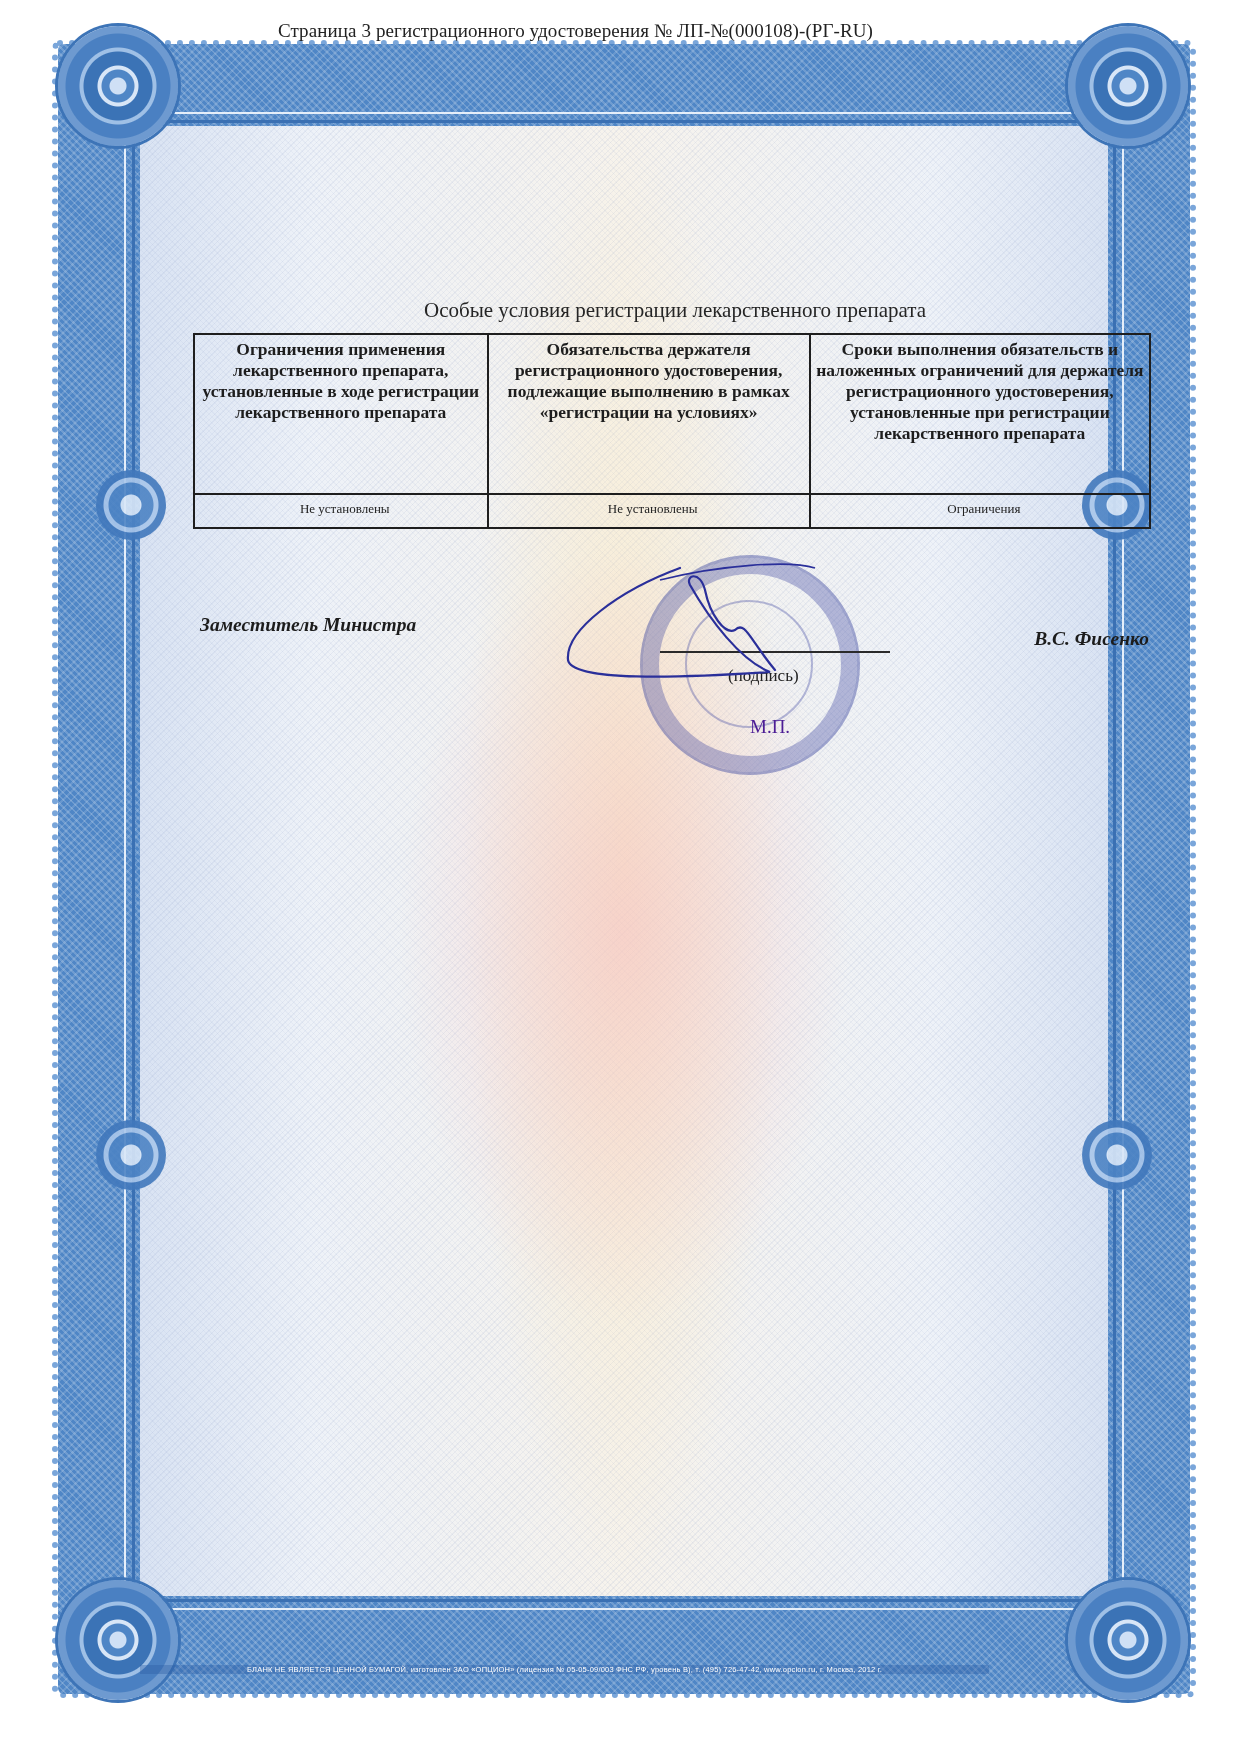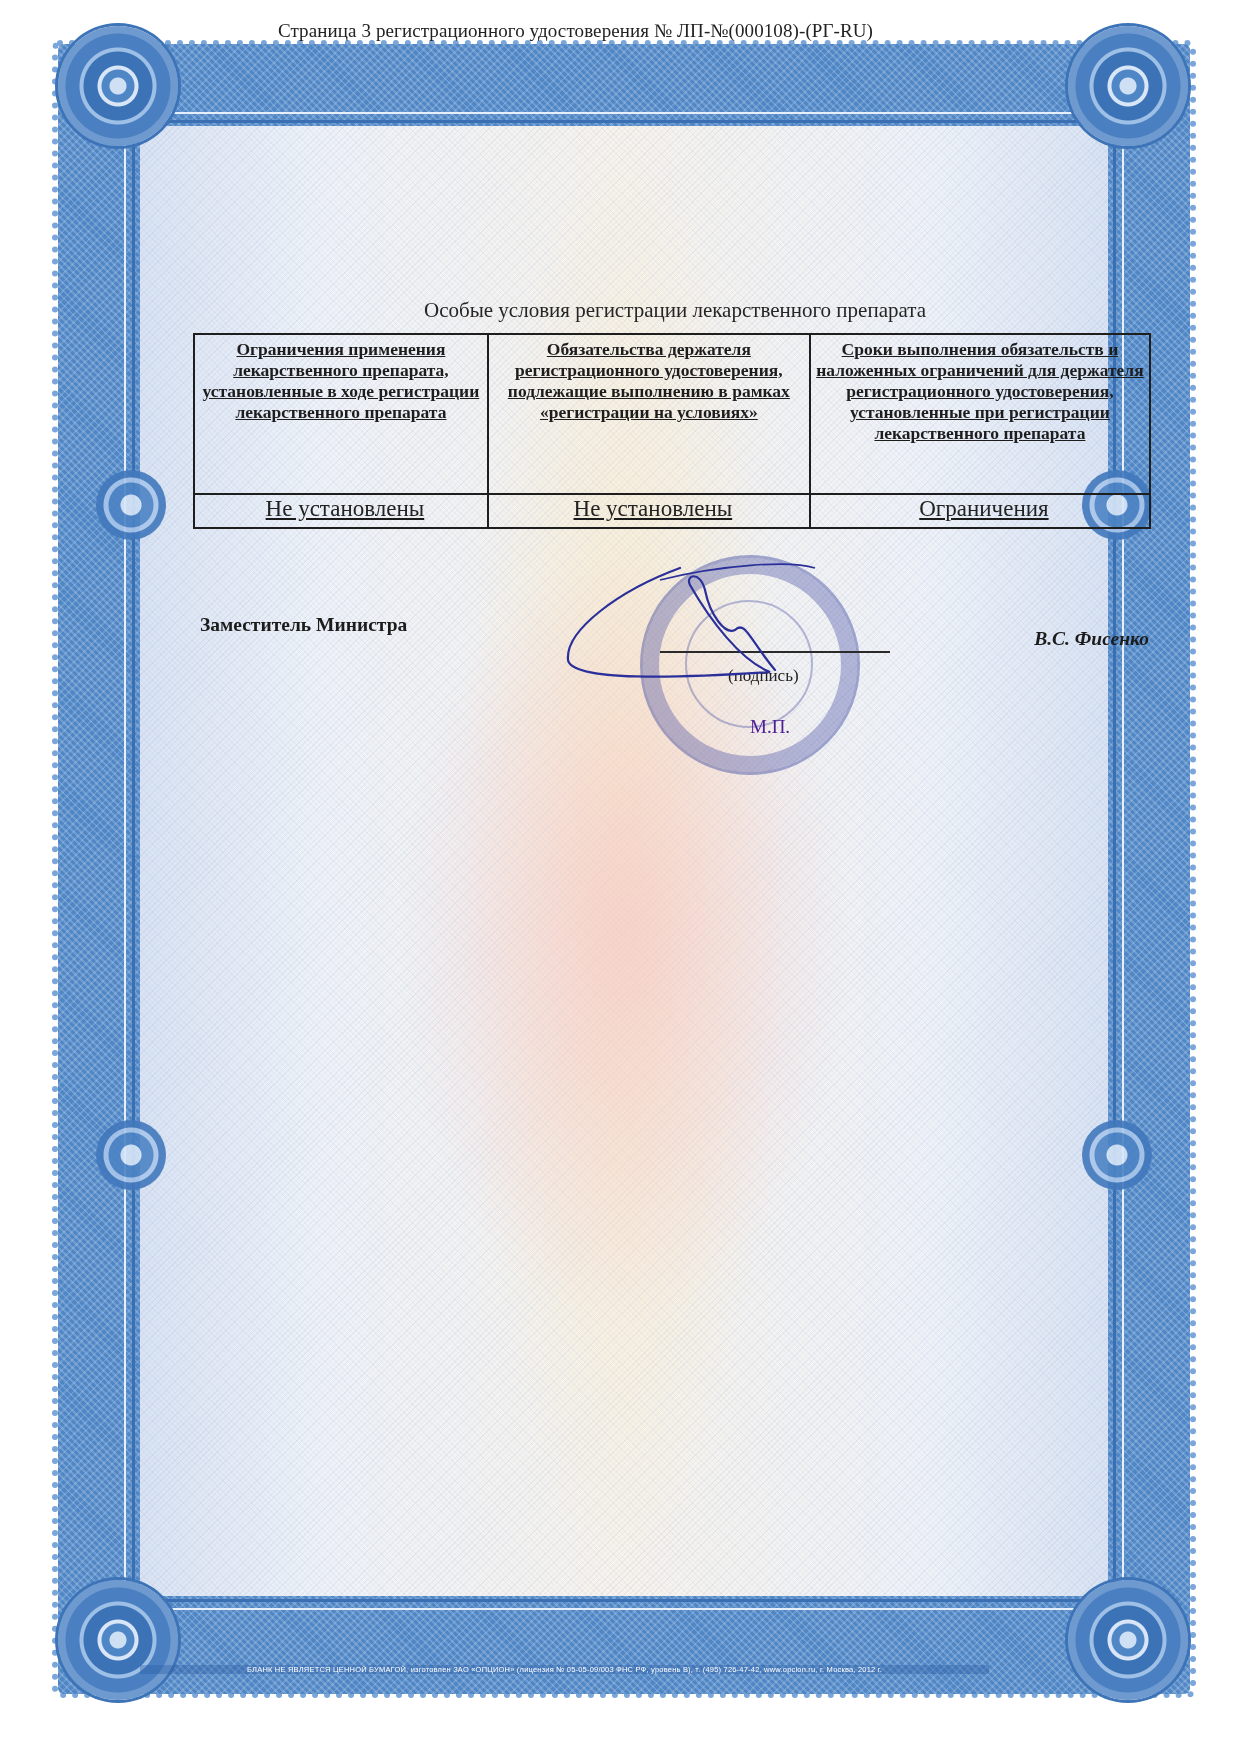--- a/index.html
+++ b/index.html
@@ -73,42 +73,42 @@
 
   
   .section-title {
     position: absolute; left: 0; top: 298px; width: 1350px; text-align: center;
     font-size: 21px; color: #252525; z-index: 5;
   }
 
   
   .cond-table {
     position: absolute; left: 193px; top: 333px; width: 958px;
-    border-collapse: collapse; z-index: 5; text-decoration: underline;
+    border-collapse: collapse; z-index: 5;
   }
   .cond-table th, .cond-table td {
     border: 2px solid #1e1e1e; text-align: center; vertical-align: top;
     padding: 4px 4px 6px 4px;
   }
   .cond-table th {
     font-weight: bold; font-size: 17.5px; line-height: 21px; height: 148px;
     color: #1d1d1d;
   }
   .cond-table td {
-    font-size: 23px; line-height: 22px; height: 24px; padding: 3px 4px 5px 12px;
+    font-size: 13px; line-height: 22px; height: 24px; padding: 3px 4px 5px 12px;
     color: #222;
   }
   .col1 { width: 291px; }
   .col2 { width: 320px; }
   .col3 { width: 339px; }
 
   
   .sig-role {
     position: absolute; left: 200px; top: 614px; font-weight: bold; font-size: 19.5px;
-    color: #1c1c1c; z-index: 6;
+    color: #1c1c1c; z-index: 6; font-style: italic;
   }
   .sig-name {
     position: absolute; right: 90px; top: 628px; font-weight: bold; font-size: 19.5px;
     color: #1c1c1c; z-index: 6; font-style: italic;
   }
   .sig-line {
     position: absolute; left: 660px; top: 651px; width: 230px; height: 0;
     border-top: 2px solid #2a2a2a; z-index: 6;
   }
   .sig-caption {

